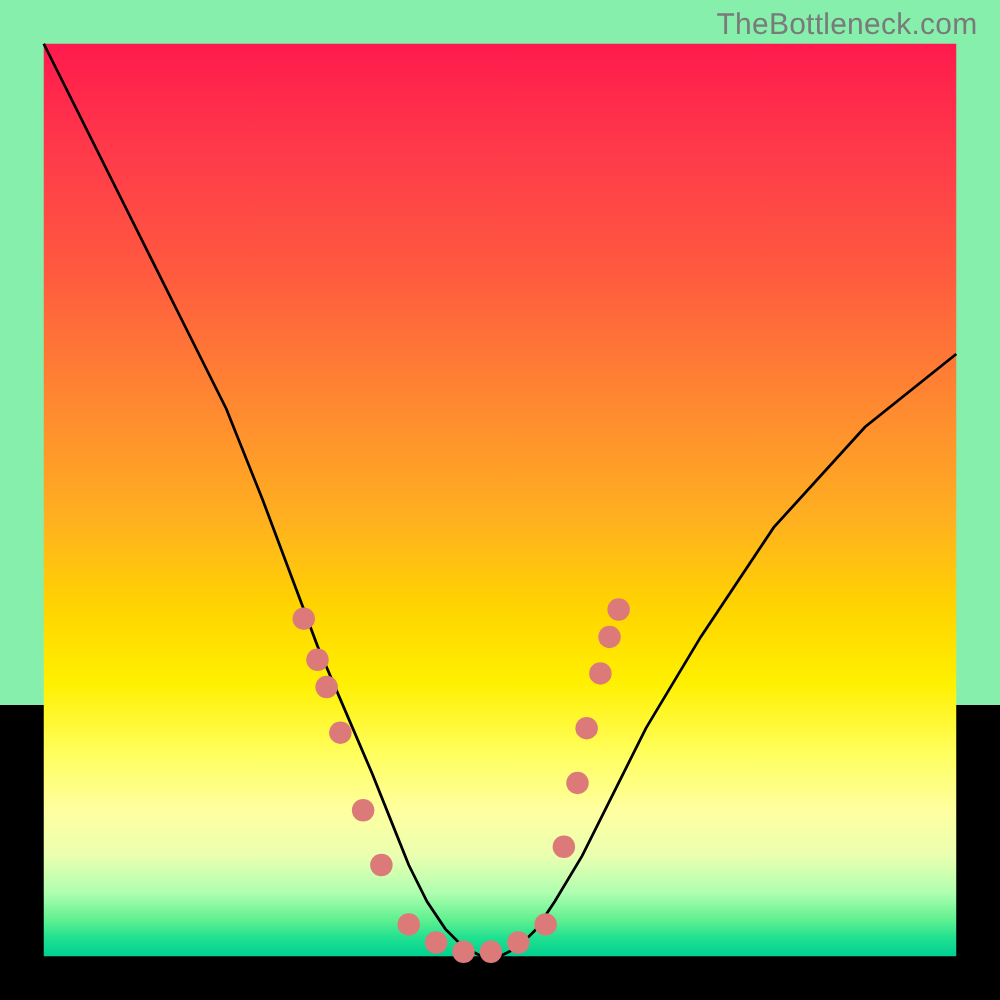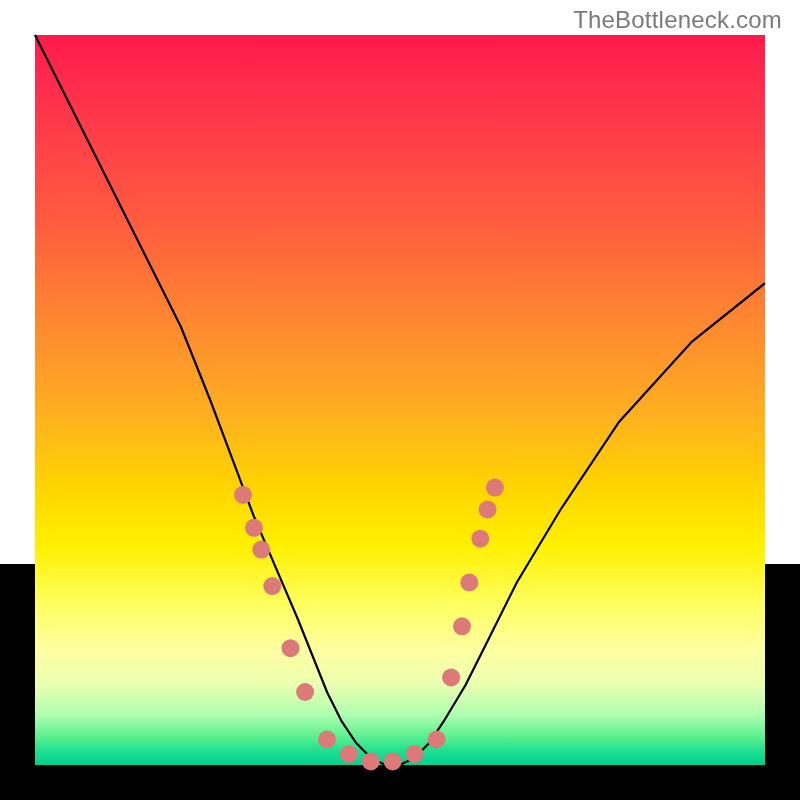--- a/index.html
+++ b/index.html
@@ -9,21 +9,21 @@
     height: 800px;
     overflow: hidden;
     background: #000;
     font-family: Arial, Helvetica, sans-serif;
   }
   .frame {
     position: absolute;
     left: 0; top: 0;
     width: 800px;
     height: 564px;
-    background: #ffffff;
+    background: #86efac;
   }
   .plot {
     position: absolute;
     left: 35px;
     top: 35px;
     width: 730px;
     height: 730px;
     
     background: linear-gradient(
       to bottom,

